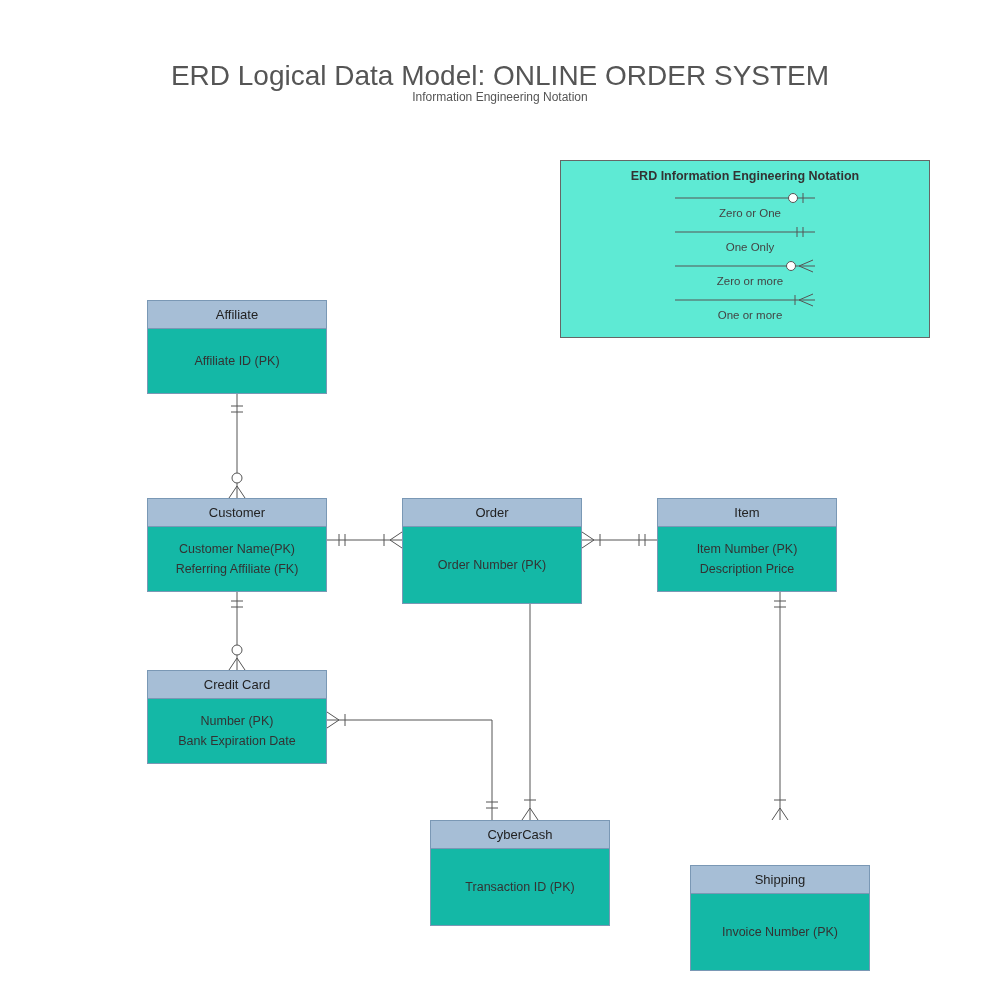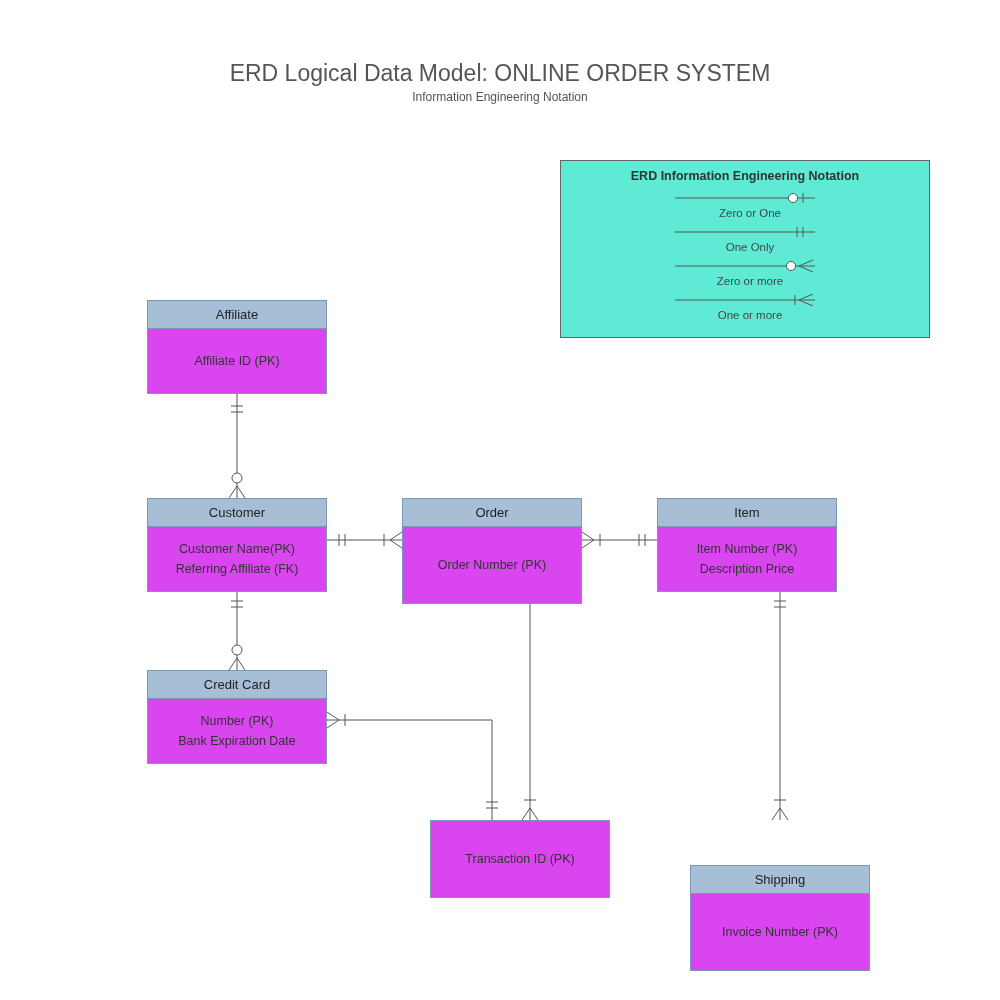--- a/index.html
+++ b/index.html
@@ -12,36 +12,36 @@
   }
   .canvas {
     position: relative;
     width: 1000px;
     height: 1000px;
   }
   .title {
     position: absolute;
     width: 100%;
     text-align: center;
-    font-size: 23px;
+    font-size: 28px;
     color: #555;
     top: 60px;
   }
   .subtitle {
     position: absolute;
     width: 100%;
     text-align: center;
     font-size: 12px;
     color: #555;
     top: 90px;
   }
   .entity {
     position: absolute;
     border: 1px solid #7a98b5;
-    background: #d946ef;
+    background: #14b8a6;
     box-sizing: border-box;
     width: 180px;
   }
   .entity-header {
     background: #a6bed6;
     text-align: center;
     padding: 6px 4px;
     font-size: 13px;
     border-bottom: 1px solid #7a98b5;
     color: #222;
@@ -244,20 +244,21 @@
 
   <div class="entity" style="left:147px; top:670px;">
     <div class="entity-header">Credit Card</div>
     <div class="entity-body">
       <div>Number (PK)</div>
       <div>Bank Expiration Date</div>
     </div>
   </div>
 
   <div class="entity" style="left:430px; top:820px;">
+    <div class="entity-header">CyberCash</div>
     <div class="entity-body" style="min-height:52px;">
       <div>Transaction ID (PK)</div>
     </div>
   </div>
 
   <div class="entity" style="left:690px; top:831px;margin-top:34px;">
     <div class="entity-header">Shipping</div>
     <div class="entity-body" style="min-height:52px;">
       <div>Invoice Number (PK)</div>
     </div>

